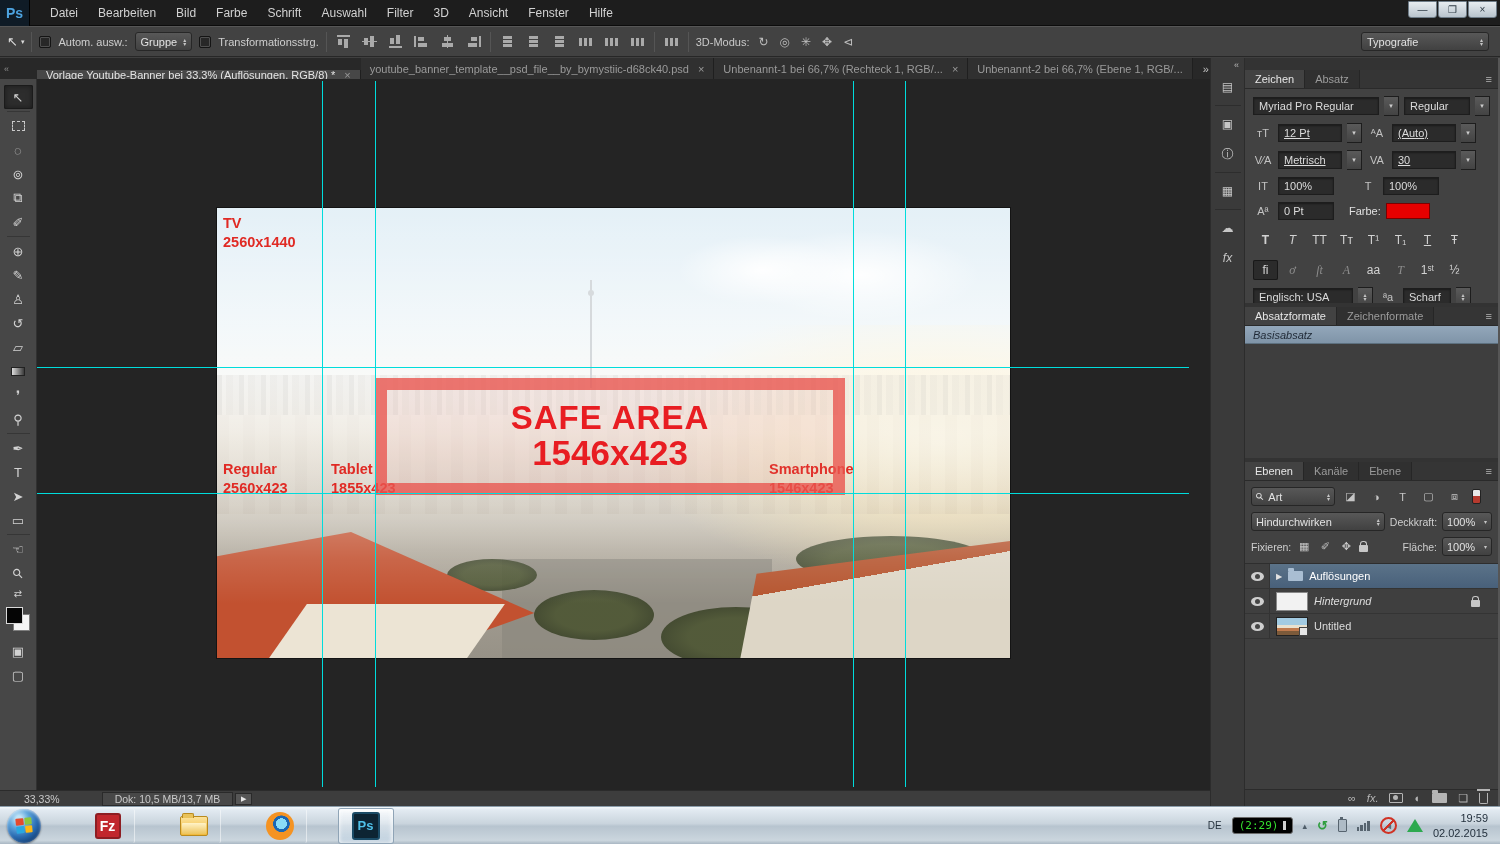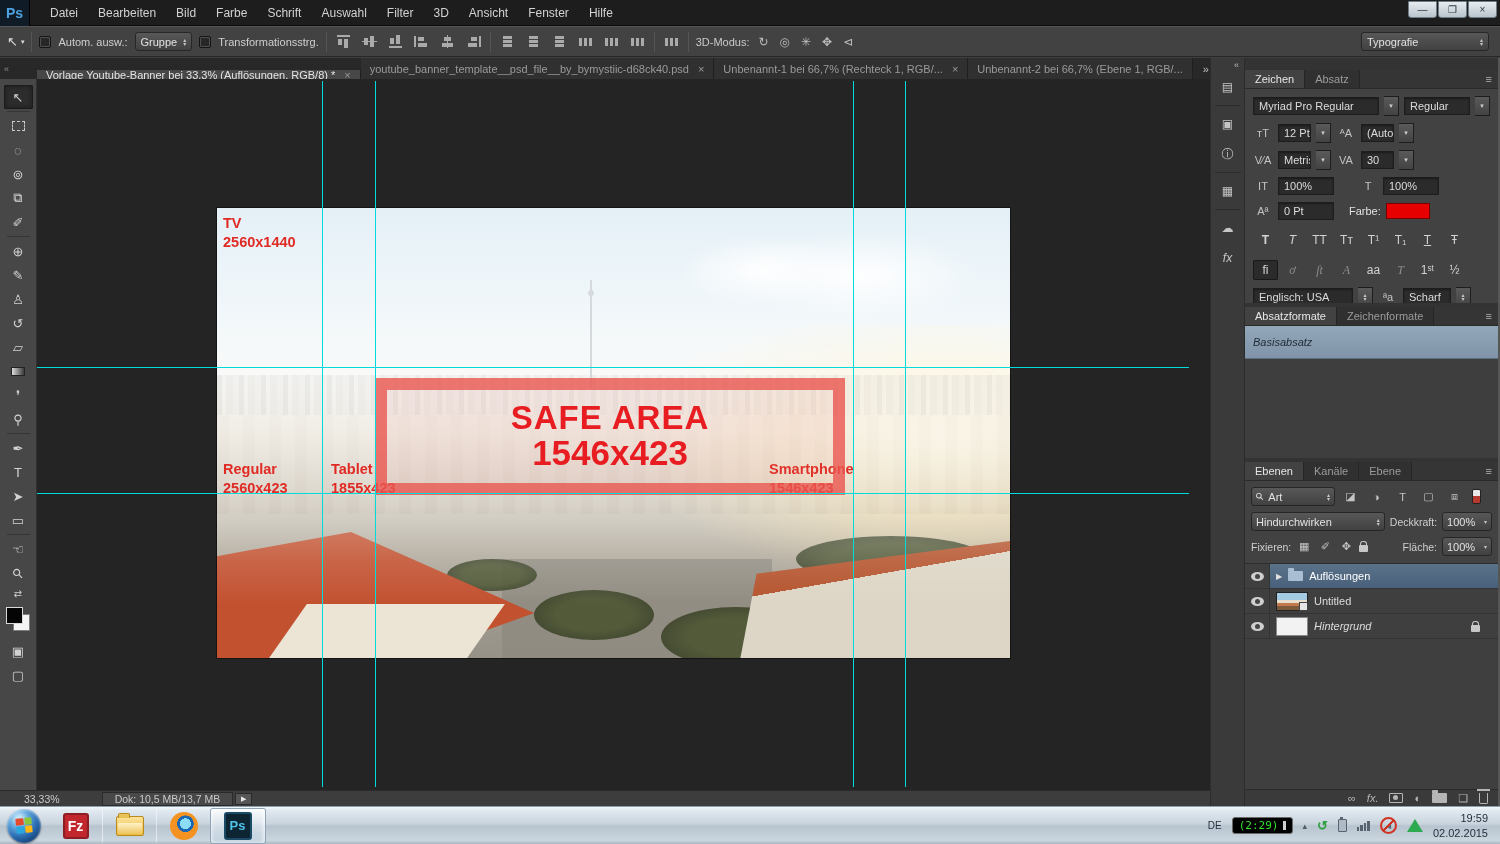--- a/index.html
+++ b/index.html
@@ -123,31 +123,31 @@
   .ptabs{height:19px;background:#353535;display:flex;align-items:stretch;flex:none;border-bottom:1px solid #2a2a2a;}
   .ptab{display:flex;align-items:center;padding:0 10px;color:#9b9b9b;background:#303030;border-right:1px solid #262626;}
   .ptab.active{background:#424242;color:#e6e6e6;}
   .pmenu{margin-left:auto;display:flex;align-items:center;padding-right:6px;color:#b5b5b5;font-size:11px;}
   .charbody{height:214px;background:#424242;flex:none;}
   .crow{display:flex;align-items:center;padding:0 8px;margin-top:7px;gap:5px;}
   .cicon{width:20px;text-align:center;color:#c3c3c3;font-size:11px;flex:none;}
   .fld{display:flex;align-items:center;height:18px;background:#2b2b2b;border:1px solid #1d1d1d;
     box-shadow:inset 0 1px 2px rgba(0,0,0,.4);color:#dcdcdc;padding:0 5px;white-space:nowrap;overflow:hidden;}
   .dbtn{width:15px;height:20px;background:linear-gradient(#5a5a5a,#434343);border:1px solid #1d1d1d;border-left:none;
-    display:flex;align-items:center;justify-content:center;color:#ccc;font-size:7px;flex:none;}.w52{width:33px;}.w56{width:56px;}.w100{width:100px;}.w50{width:48px;}
+    display:flex;align-items:center;justify-content:center;color:#ccc;font-size:7px;flex:none;}.w52{width:64px;text-decoration:underline;}.w56{width:56px;}.w100{width:100px;}.w50{width:48px;}
   .swatch{width:44px;height:16px;background:#e60000;border:1px solid #7a0000;}
   .flabel{color:#e0e0e0;margin-left:10px;}
   .sbrow{display:flex;gap:2px;padding:0 8px;margin-top:10px;}
   .sb{width:25px;height:20px;display:flex;align-items:center;justify-content:center;color:#d2d2d2;font-size:12px;border-radius:2px;}
   .sb.active{background:#2b2b2b;box-shadow:inset 0 0 0 1px #181818;}
   .it{font-style:italic;}.un{text-decoration:underline;}
   .dim{color:#8d8d8d;font-family:"Liberation Serif",serif;font-style:italic;}
   .parabody{height:132px;background:#3e3e3e;flex:none;}
   .pitem{height:18px;background:linear-gradient(#93a7ba,#7f94a8);color:#1f2936;font-style:italic;
-    display:flex;align-items:center;padding:16px 8px;border-bottom:1px solid #5d707f;}
+    display:flex;align-items:center;padding:8px 8px;border-bottom:1px solid #5d707f;}
   .layerctl{background:#424242;padding-bottom:7px;flex:none;}
   .lrow{display:flex;align-items:center;padding:0 6px;margin-top:6px;gap:5px;font-size:10.5px;color:#cfcfcf;}
   .ldd{display:flex;align-items:center;height:19px;background:linear-gradient(#585858,#414141);
     border:1px solid #262626;border-radius:3px;padding:0 4px;gap:5px;color:#e2e2e2;font-size:11px;}
   .fbtn{width:21px;height:19px;display:flex;align-items:center;justify-content:center;color:#c5c5c5;font-size:11px;}
   .ltog{width:9px;height:15px;margin-left:2px;background:linear-gradient(#e8e8e8 0 50%,#b63a2e 50%);border:1px solid #222;border-radius:2px;}
   .llist{flex:1;background:#3f3f3f;border-top:1px solid #2e2e2e;overflow:hidden;}
   .lay{height:25px;display:flex;align-items:stretch;border-bottom:1px solid #343434;color:#dcdcdc;}
   .eyecell{width:25px;display:flex;align-items:center;justify-content:center;border-right:1px solid #333;flex:none;}
   .rowrest{flex:1;display:flex;align-items:center;gap:6px;padding:0 6px;}
@@ -169,21 +169,21 @@
   .lbottom{height:17px;background:#3a3a3a;border-top:1px solid #2b2b2b;display:flex;align-items:center;
     justify-content:flex-end;gap:11px;padding:0 10px;color:#b5b5b5;font-size:11px;flex:none;}
   .maskico{width:14px;height:10px;border:1.5px solid #b5b5b5;border-radius:1px;position:relative;}
   .maskico::after{content:"";position:absolute;left:3px;top:1px;width:5px;height:5px;border-radius:50%;background:#b5b5b5;}
   .trashico{width:9px;height:11px;border:1.5px solid #b5b5b5;border-top:none;border-radius:0 0 2px 2px;position:relative;}
   .trashico::before{content:"";position:absolute;top:-4px;left:-3px;right:-3px;height:2px;background:#b5b5b5;}
 
   
   .taskbar{position:absolute;left:0;top:806px;width:1500px;height:38px;
     background:linear-gradient(180deg,#f4f8fb 0%,#e2eaf1 8%,#c9d4dd 45%,#b7c4cf 52%,#cbd6de 90%,#a9b7c3 100%);
-    border-top:1px solid #8b9dab;display:flex;align-items:center;}
+    border-top:1px solid #8b9dab;display:flex;align-items:center;gap:32px;}
   .orb{width:34px;height:34px;margin:0 8px 0 7px;border-radius:50%;position:relative;flex:none;
     background:radial-gradient(circle at 35% 28%,#bfe3f7 0 8%,#5fa6dd 30%,#2a6db3 55%,#133e74 80%,#0c2a52 100%);
     box-shadow:inset 0 1px 3px rgba(255,255,255,.7),0 1px 2px rgba(0,0,0,.4);}
   .flag{position:absolute;left:9px;top:9px;width:16px;height:15px;display:grid;
     grid-template-columns:1fr 1fr;grid-template-rows:1fr 1fr;gap:1px;transform:rotate(-6deg);}
   .flag i{border-radius:1px;}
   .fq1{background:#e44a2e;}.fq2{background:#8cc63f;}.fq3{background:#29a8e0;}.fq4{background:#fdb813;}
   .appbtn{width:54px;height:34px;display:flex;align-items:center;justify-content:center;border-radius:2px;
     border-right:1px solid rgba(255,255,255,.5);flex:none;}
   .appbtn.active{background:linear-gradient(rgba(255,255,255,.8),rgba(185,205,222,.65));
@@ -690,34 +690,34 @@
           <span class="caret">▶</span>
           <span class="foldico"></span>
           <span>Auflösungen</span>
         </span>
       </div>
       <div class="lay">
         <span class="eyecell">
             <span class="eyeico"></span>
           </span>
         <span class="rowrest">
+          <span class="thumb white"></span>
+          <span class="itname">Hintergrund</span>
+          <span class="lockico pushright"></span>
+        </span>
+      </div>
+      <div class="lay">
+        <span class="eyecell">
+            <span class="eyeico"></span>
+          </span>
+        <span class="rowrest">
           <span class="thumb photo">
               <span class="badge"></span>
             </span>
           <span>Untitled</span>
-        </span>
-      </div>
-      <div class="lay">
-        <span class="eyecell">
-            <span class="eyeico"></span>
-          </span>
-        <span class="rowrest">
-          <span class="thumb white"></span>
-          <span class="itname">Hintergrund</span>
-          <span class="lockico pushright"></span>
         </span>
       </div>
     </div>
     <div class="lbottom">
       <span>∞</span>
       <span style="font-style:italic;">fx.</span>
       <span class="maskico"></span>
       <span>◐</span>
       <span class="foldico gray"></span>
       <span>❏</span>

